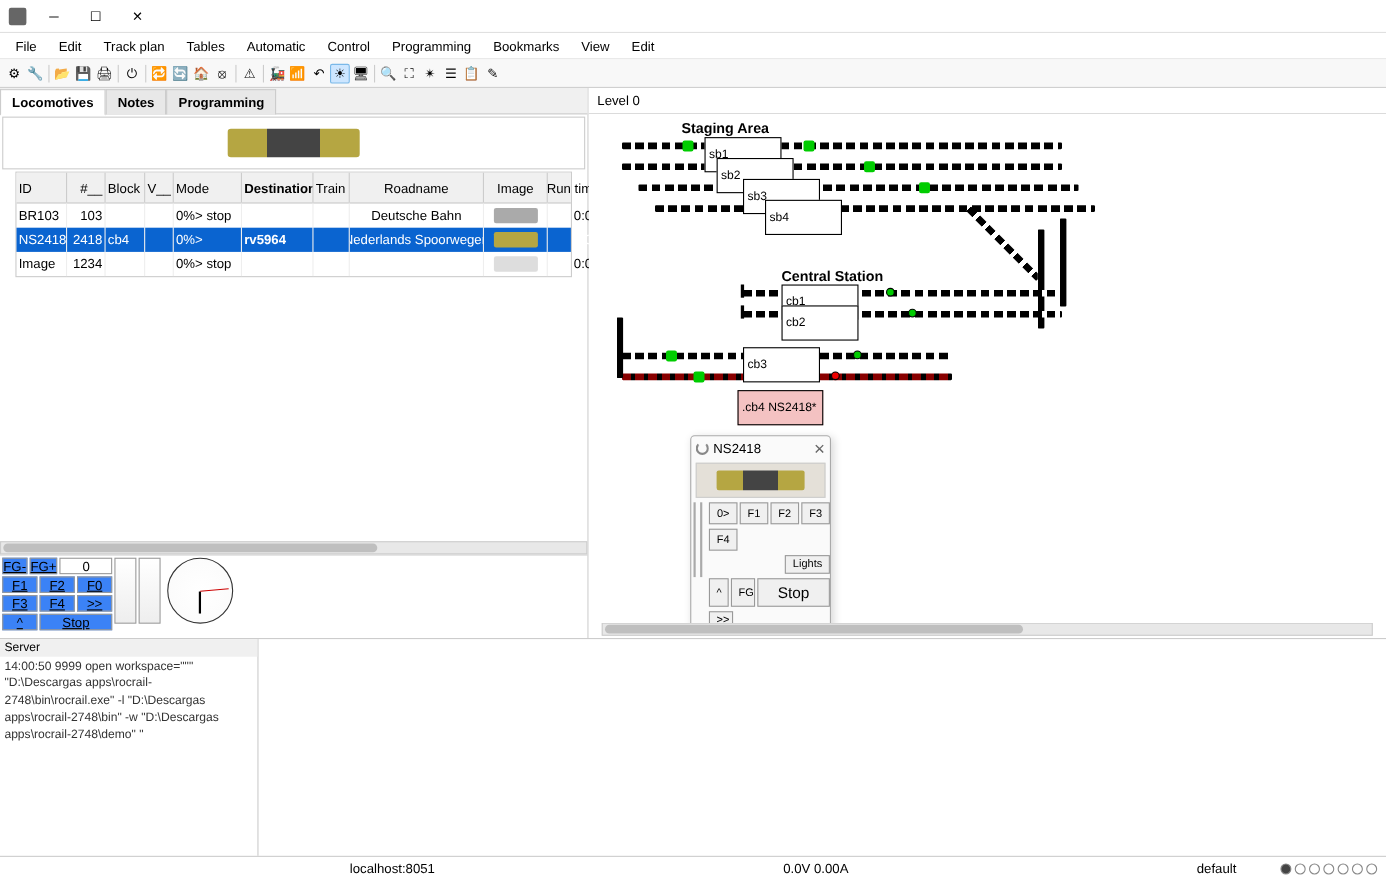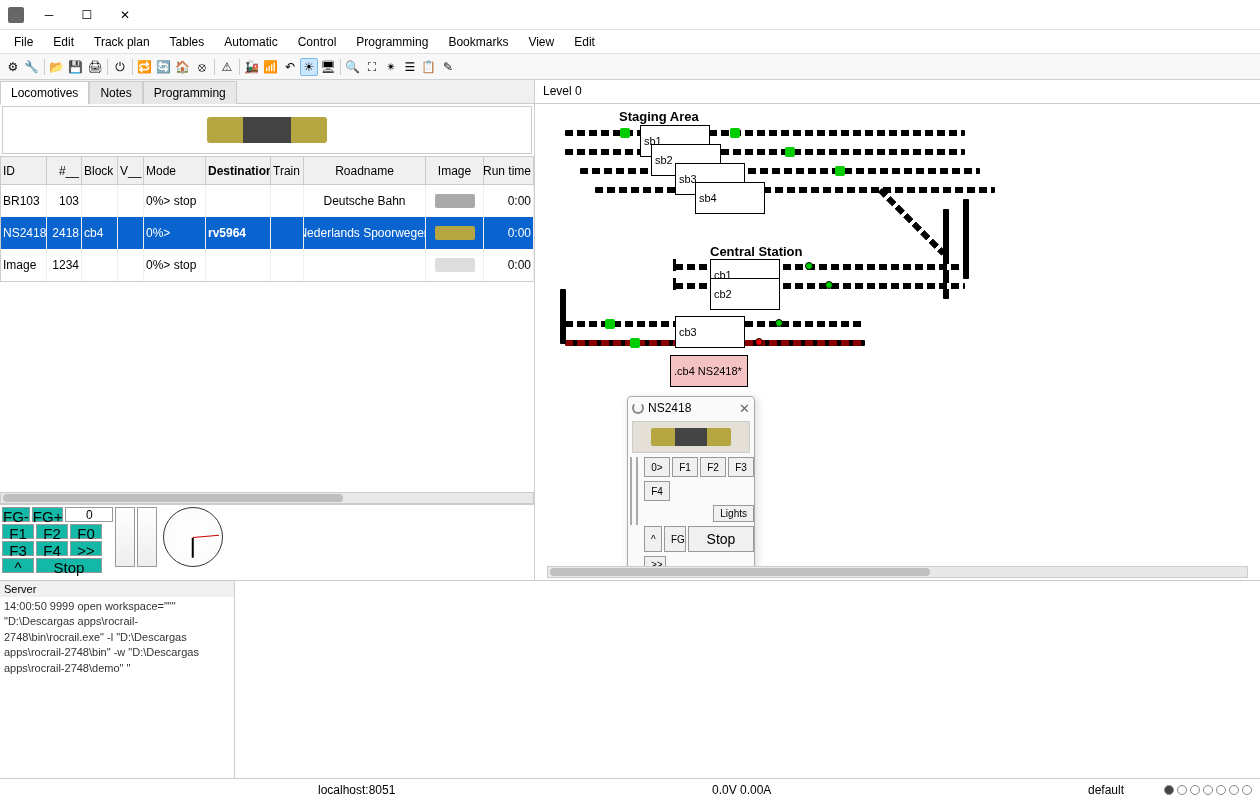--- a/index.html
+++ b/index.html
@@ -20,48 +20,48 @@
 .toolbar .btn { width: 18px; height: 18px; display: flex; align-items: center; justify-content: center; cursor: pointer; border-radius: 2px; }
 .toolbar .sep { width: 1px; height: 16px; background: #ccc; margin: 0 2px; }
 .toolbar .btn.active { background: #cde6ff; border: 1px solid #7ab8e8; }
 
 
 .main { flex: 1; display: flex; overflow: hidden; }
 .left { width: 535px; display: flex; flex-direction: column; border-right: 1px solid #d0d0d0; }
 .right { flex: 1; display: flex; flex-direction: column; overflow: hidden; }
 
 
-.tabs { height: 24px; display: flex; align-items: flex-start; border-bottom: 1px solid #ccc; background: #f0f0f0; gap:0; }
+.tabs { height: 24px; display: flex; align-items: flex-start; border-bottom: 1px solid #ccc; background: #f0f0f0; gap:0;font-weight:bold; }
 .tabs .tab { padding: 4px 10px; background: #e8e8e8; border: 1px solid #ccc; border-bottom: none; cursor: pointer; position: relative; top: 1px; }
 .tabs .tab.active { background: #fff; border-bottom: 1px solid #fff; }
 
 
 .locoimg { height: 48px; display: flex; align-items: center; justify-content: center; border: 1px solid #ccc; margin: 2px; }
 .locoimg .loco-shape { width: 120px; height: 26px; background: linear-gradient(to right, #b5a642 0%, #b5a642 30%, #444 30%, #444 70%, #b5a642 70%); border-radius: 3px; }
 
 
-.table { border: 1px solid #ccc; margin: 0 0; font-size: 11px; }
-.table .row { display: flex; height: 32px; align-items: center; }
+.table { border: 1px solid #ccc; margin: 0 14px; font-size: 11px; }
+.table .row { display: flex; height: 22px; align-items: center; }
 .table .hdr { background: #f0f0f0; font-weight: normal; height: 28px; border-bottom: 1px solid #ccc; }
 .table .hdr .cell { border-right: 1px solid #ccc; text-align: center; }
 .table .cell { flex-shrink: 0; padding: 0 2px; white-space: nowrap; overflow: hidden; height: 100%; display:flex; align-items:center; }
 .c-id { width: 46px; } .c-num { width: 35px; text-align:right; justify-content:flex-end; } .c-blk { width: 36px; } .c-v { width: 26px; }
 .c-mode { width: 62px; } .c-dest { width: 65px; font-weight: bold; } .c-train { width: 33px; } .c-road { width: 122px; justify-content:center; }
 .c-img { width: 58px; justify-content:center; } .c-run { width: 50px; text-align:right; justify-content:flex-end; }
 .table .row.sel { background: #0a64d0; color: #fff; }
 .table .row.sel .cell { border-right: 1px solid #3a84e0; }
 .table .row:not(.hdr) .cell { border-right: 1px solid #eee; }
 .mini-loco { width: 40px; height: 14px; background: #aaa; border-radius: 2px; }
 
 .left-spacer { flex: 1; overflow: auto; }
 
 
 .throttle { height: 76px; border-top: 1px solid #ccc; padding: 2px; display:flex; gap:2px; }
 .throttle .btngrid { display:grid; grid-template-columns: 32px 32px 32px; gap:2px; }
-.throttle button { font-size: 15px; height: 15px; border: 1px solid #999; background: #14b8a6; cursor:pointer; }
+.throttle button { font-size: 12px; height: 15px; border: 1px solid #999; background: #3b82f6; cursor:pointer;text-decoration:underline; }
 .throttle .speedbox { width: 48px; height: 15px; border: 1px solid #999; text-align:center; background:#fff; }
 .throttle .slider { width: 20px; height:60px; border:1px solid #999; background:linear-gradient(to bottom,#fff,#eee); position:relative; }
 .throttle .clock { width: 60px; height: 60px; border: 1px solid #333; border-radius: 50%; position:relative; margin-left:4px; background: radial-gradient(#fff,#fafafa); }
 .throttle .clock::before { content:''; position:absolute; left:50%; top:50%; width:20px; height:1.5px; background:#000; transform-origin:left; transform:rotate(90deg); }
 .throttle .clock::after { content:''; position:absolute; left:50%; top:50%; width:26px; height:1px; background:#c00; transform-origin:left; transform:rotate(-5deg); }
 
 
 .level { height: 24px; padding: 4px 8px; border-bottom: 1px solid #ccc; }
 
 

